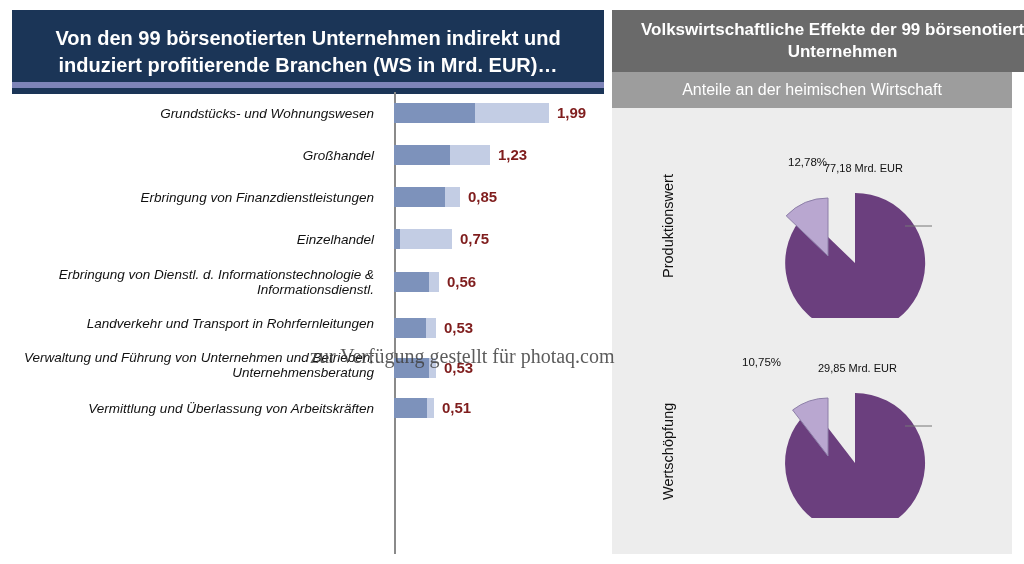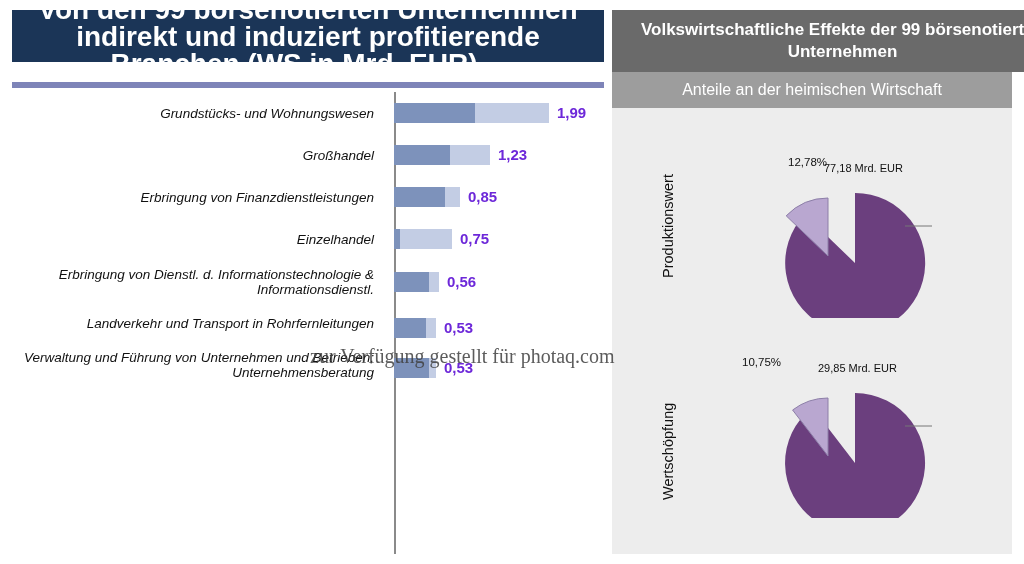--- a/index.html
+++ b/index.html
@@ -27,25 +27,25 @@
     top: 10px;
     width: 592px;
     height: 544px;
     background: #ffffff;
   }
   #left-title {
     position: absolute;
     left: 0;
     top: 0;
     width: 592px;
-    height: 52px;
+    height: 84px;
     background: #1b3557;
     color: #ffffff;
     font-weight: bold;
-    font-size: 28px;
+    font-size: 20px;
     line-height: 27px;
     text-align: center;
     display: flex;
     align-items: center;
     justify-content: center;
     padding: 0 8px;
     box-sizing: border-box;
   }
   #left-title-accent {
     position: absolute;
@@ -99,21 +99,21 @@
     background: #c3cde4;
     height: 100%;
   }
   .bar-value {
     position: absolute;
     top: 11px;
     height: 20px;
     line-height: 20px;
     font-weight: bold;
     font-size: 15px;
-    color: #6d28d9;
+    color: #7f1d1d;
     white-space: nowrap;
   }
   #axis-line {
     position: absolute;
     left: 382px;
     top: 0;
     width: 2px;
     height: 462px;
     background: #8a8a8a;
   }
@@ -287,20 +287,30 @@
         <div class="bar-label">Verwaltung und Führung von Unternehmen und Betrieben; Unternehmensberatung</div>
         <div class="bar-wrap" style="height:46px">
           <div class="bar-track" style="top:16px">
             <div class="seg-dark" style="width:35px"></div>
             <div class="seg-light" style="width:7px"></div>
           </div>
           <div class="bar-value" style="left:50px;top:16px">0,53</div>
         </div>
       </div>
 
+      <div class="bar-row" style="height:40px">
+        <div class="bar-label">Vermittlung und Überlassung von Arbeitskräften</div>
+        <div class="bar-wrap" style="height:40px">
+          <div class="bar-track" style="top:10px">
+            <div class="seg-dark" style="width:33px"></div>
+            <div class="seg-light" style="width:7px"></div>
+          </div>
+          <div class="bar-value" style="left:48px;top:10px">0,51</div>
+        </div>
+      </div>
 
     </div>
   </div>
 
   <div id="right-panel">
     <div id="right-title">Volkswirtschaftliche Effekte der 99 börsenotierten Unternehmen</div>
     <div id="right-subtitle">Anteile an der heimischen Wirtschaft</div>
 
     <div id="right-body">
 

